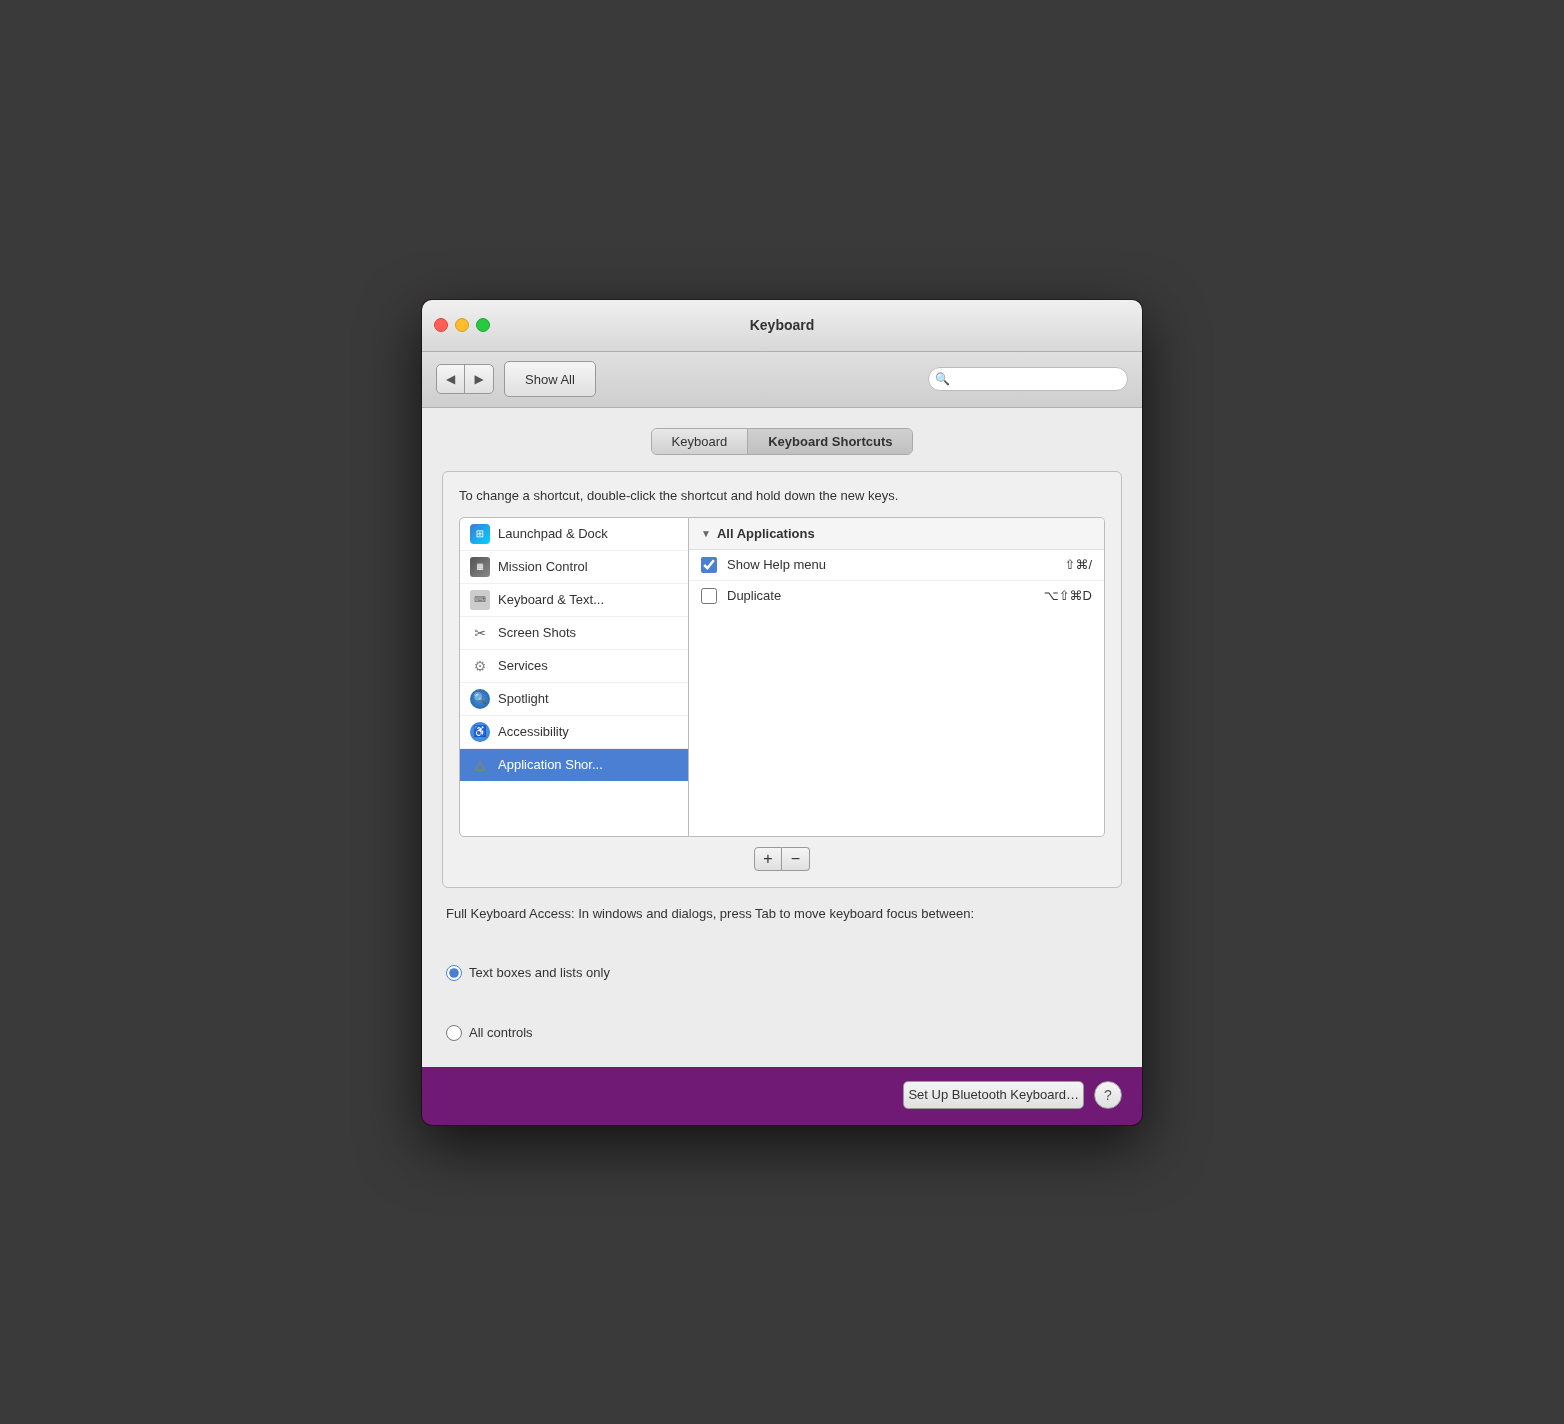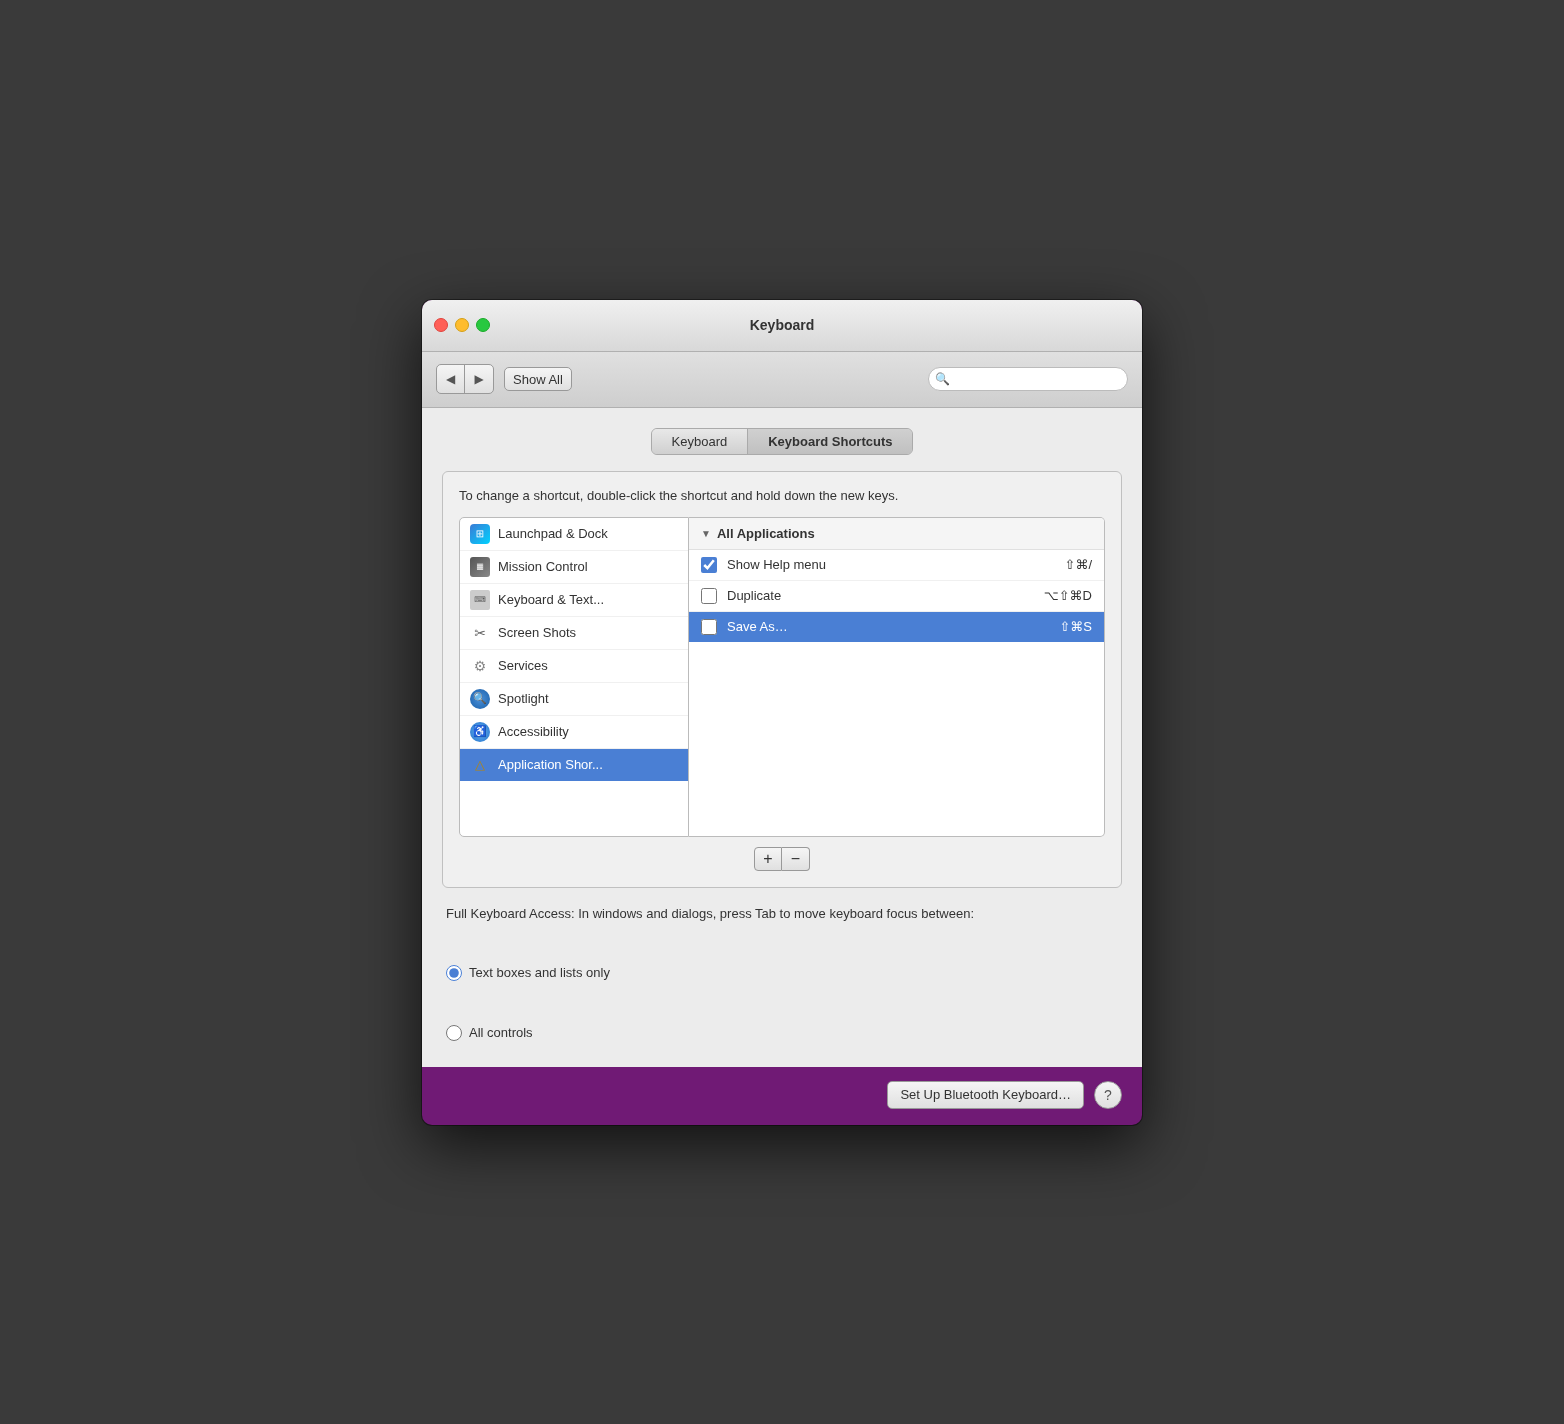--- a/index.html
+++ b/index.html
@@ -86,22 +86,22 @@
       color: #555;
       cursor: pointer;
       border: none;
       background: transparent;
     }
     .nav-btn:first-child {
       border-right: 1px solid #999;
     }
 
     .show-all-btn {
-      height: 24px;
-      padding: 0 8px;
+      height: 36px;
+      padding: 0 20px;
       border: 1px solid #999;
       border-radius: 5px;
       background: linear-gradient(to bottom, #f5f5f5, #e0e0e0);
       font-size: 13px;
       color: #333;
       cursor: pointer;
       font-family: inherit;
     }
 
     .search-field {
@@ -360,21 +360,21 @@
     .bottom-bar {
       display: flex;
       justify-content: flex-end;
       align-items: center;
       padding: 14px 20px 16px;
       gap: 10px;
     }
 
     .bluetooth-btn {
       height: 28px;
-      padding: 0 12px;
+      padding: 0 4px;
       border: 1px solid #999;
       border-radius: 5px;
       background: linear-gradient(to bottom, #f5f5f5, #e0e0e0);
       font-size: 13px;
       color: #333;
       cursor: pointer;
       font-family: inherit;
     }
 
     .help-btn {
@@ -479,25 +479,20 @@
             <span class="shortcut-name">Show Help menu</span>
             <span class="shortcut-keys">⇧⌘/</span>
           </div>
 
           <div class="shortcut-row">
             <input type="checkbox" class="shortcut-checkbox" style="">
             <span class="shortcut-name">Duplicate</span>
             <span class="shortcut-keys">⌥⇧⌘D</span>
           </div>
 
-          <div class="shortcut-row selected">
-            <input type="checkbox" class="shortcut-checkbox" style="">
-            <span class="shortcut-name">Save As…</span>
-            <span class="shortcut-keys">⇧⌘S</span>
-          </div>
         </div>
       </div>
 
       <div class="add-remove-buttons">
         <button class="add-remove-btn">+</button>
         <button class="add-remove-btn">−</button>
       </div>
     </div>
 
     <div class="keyboard-access">

